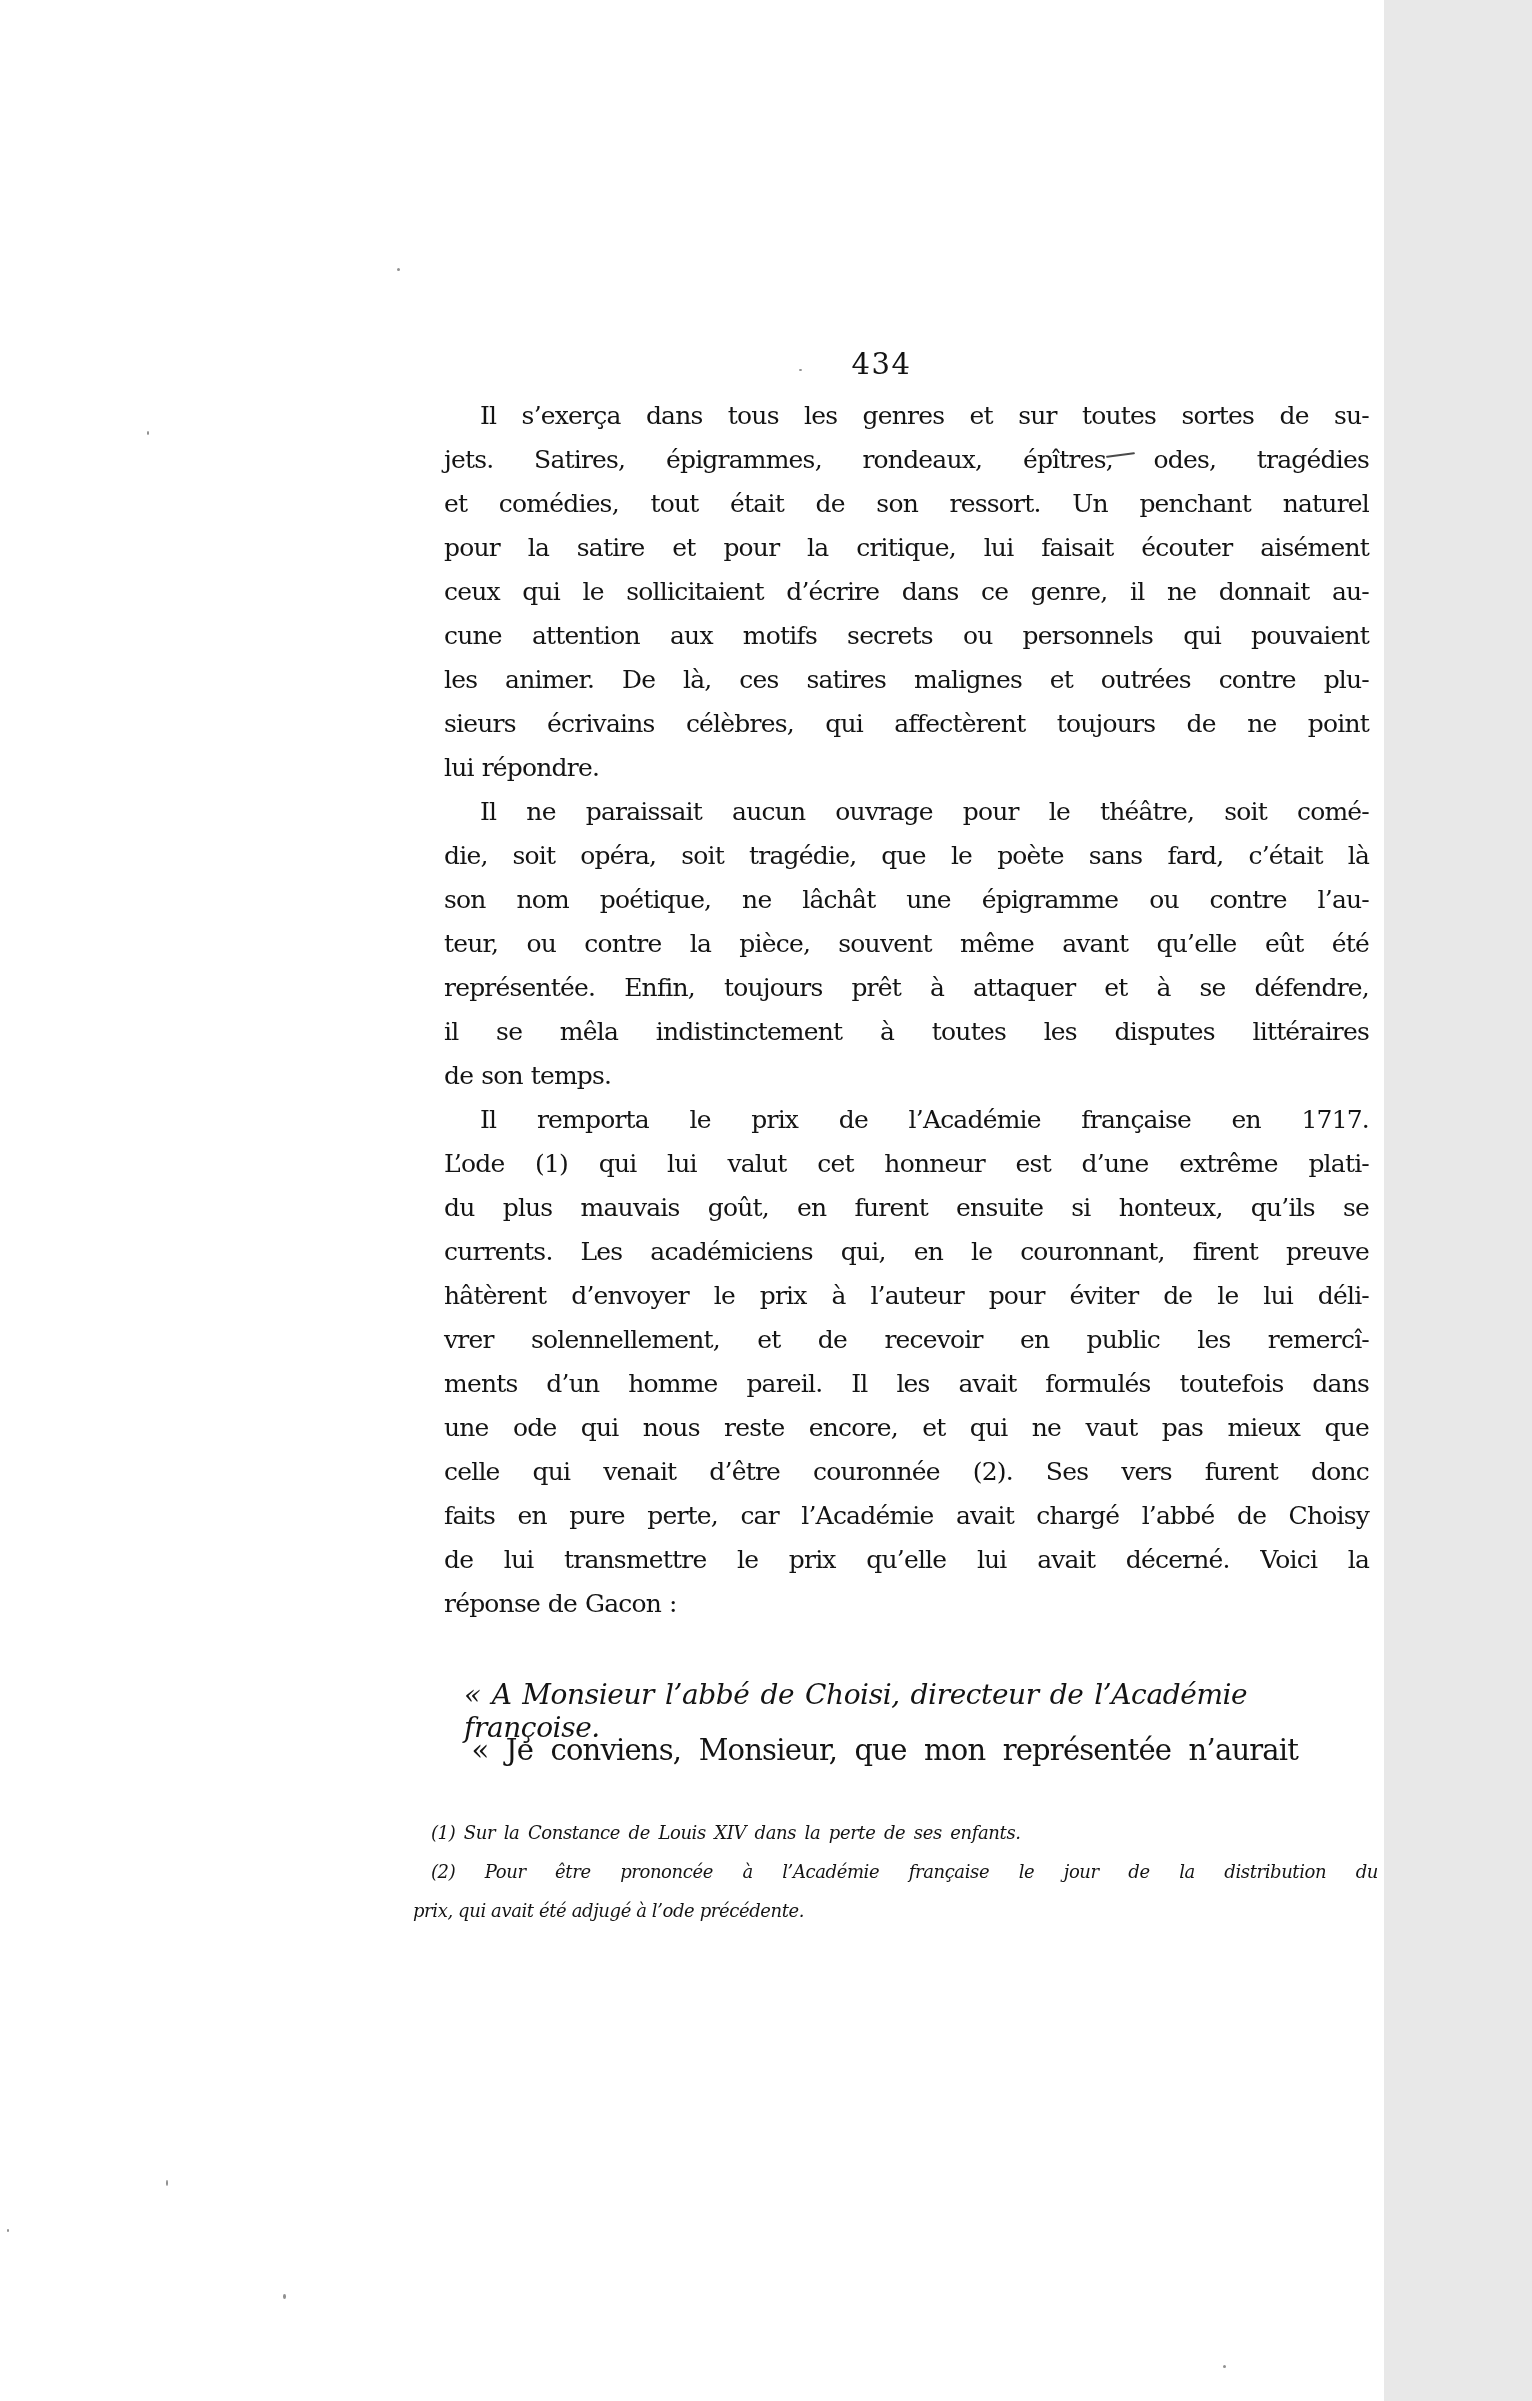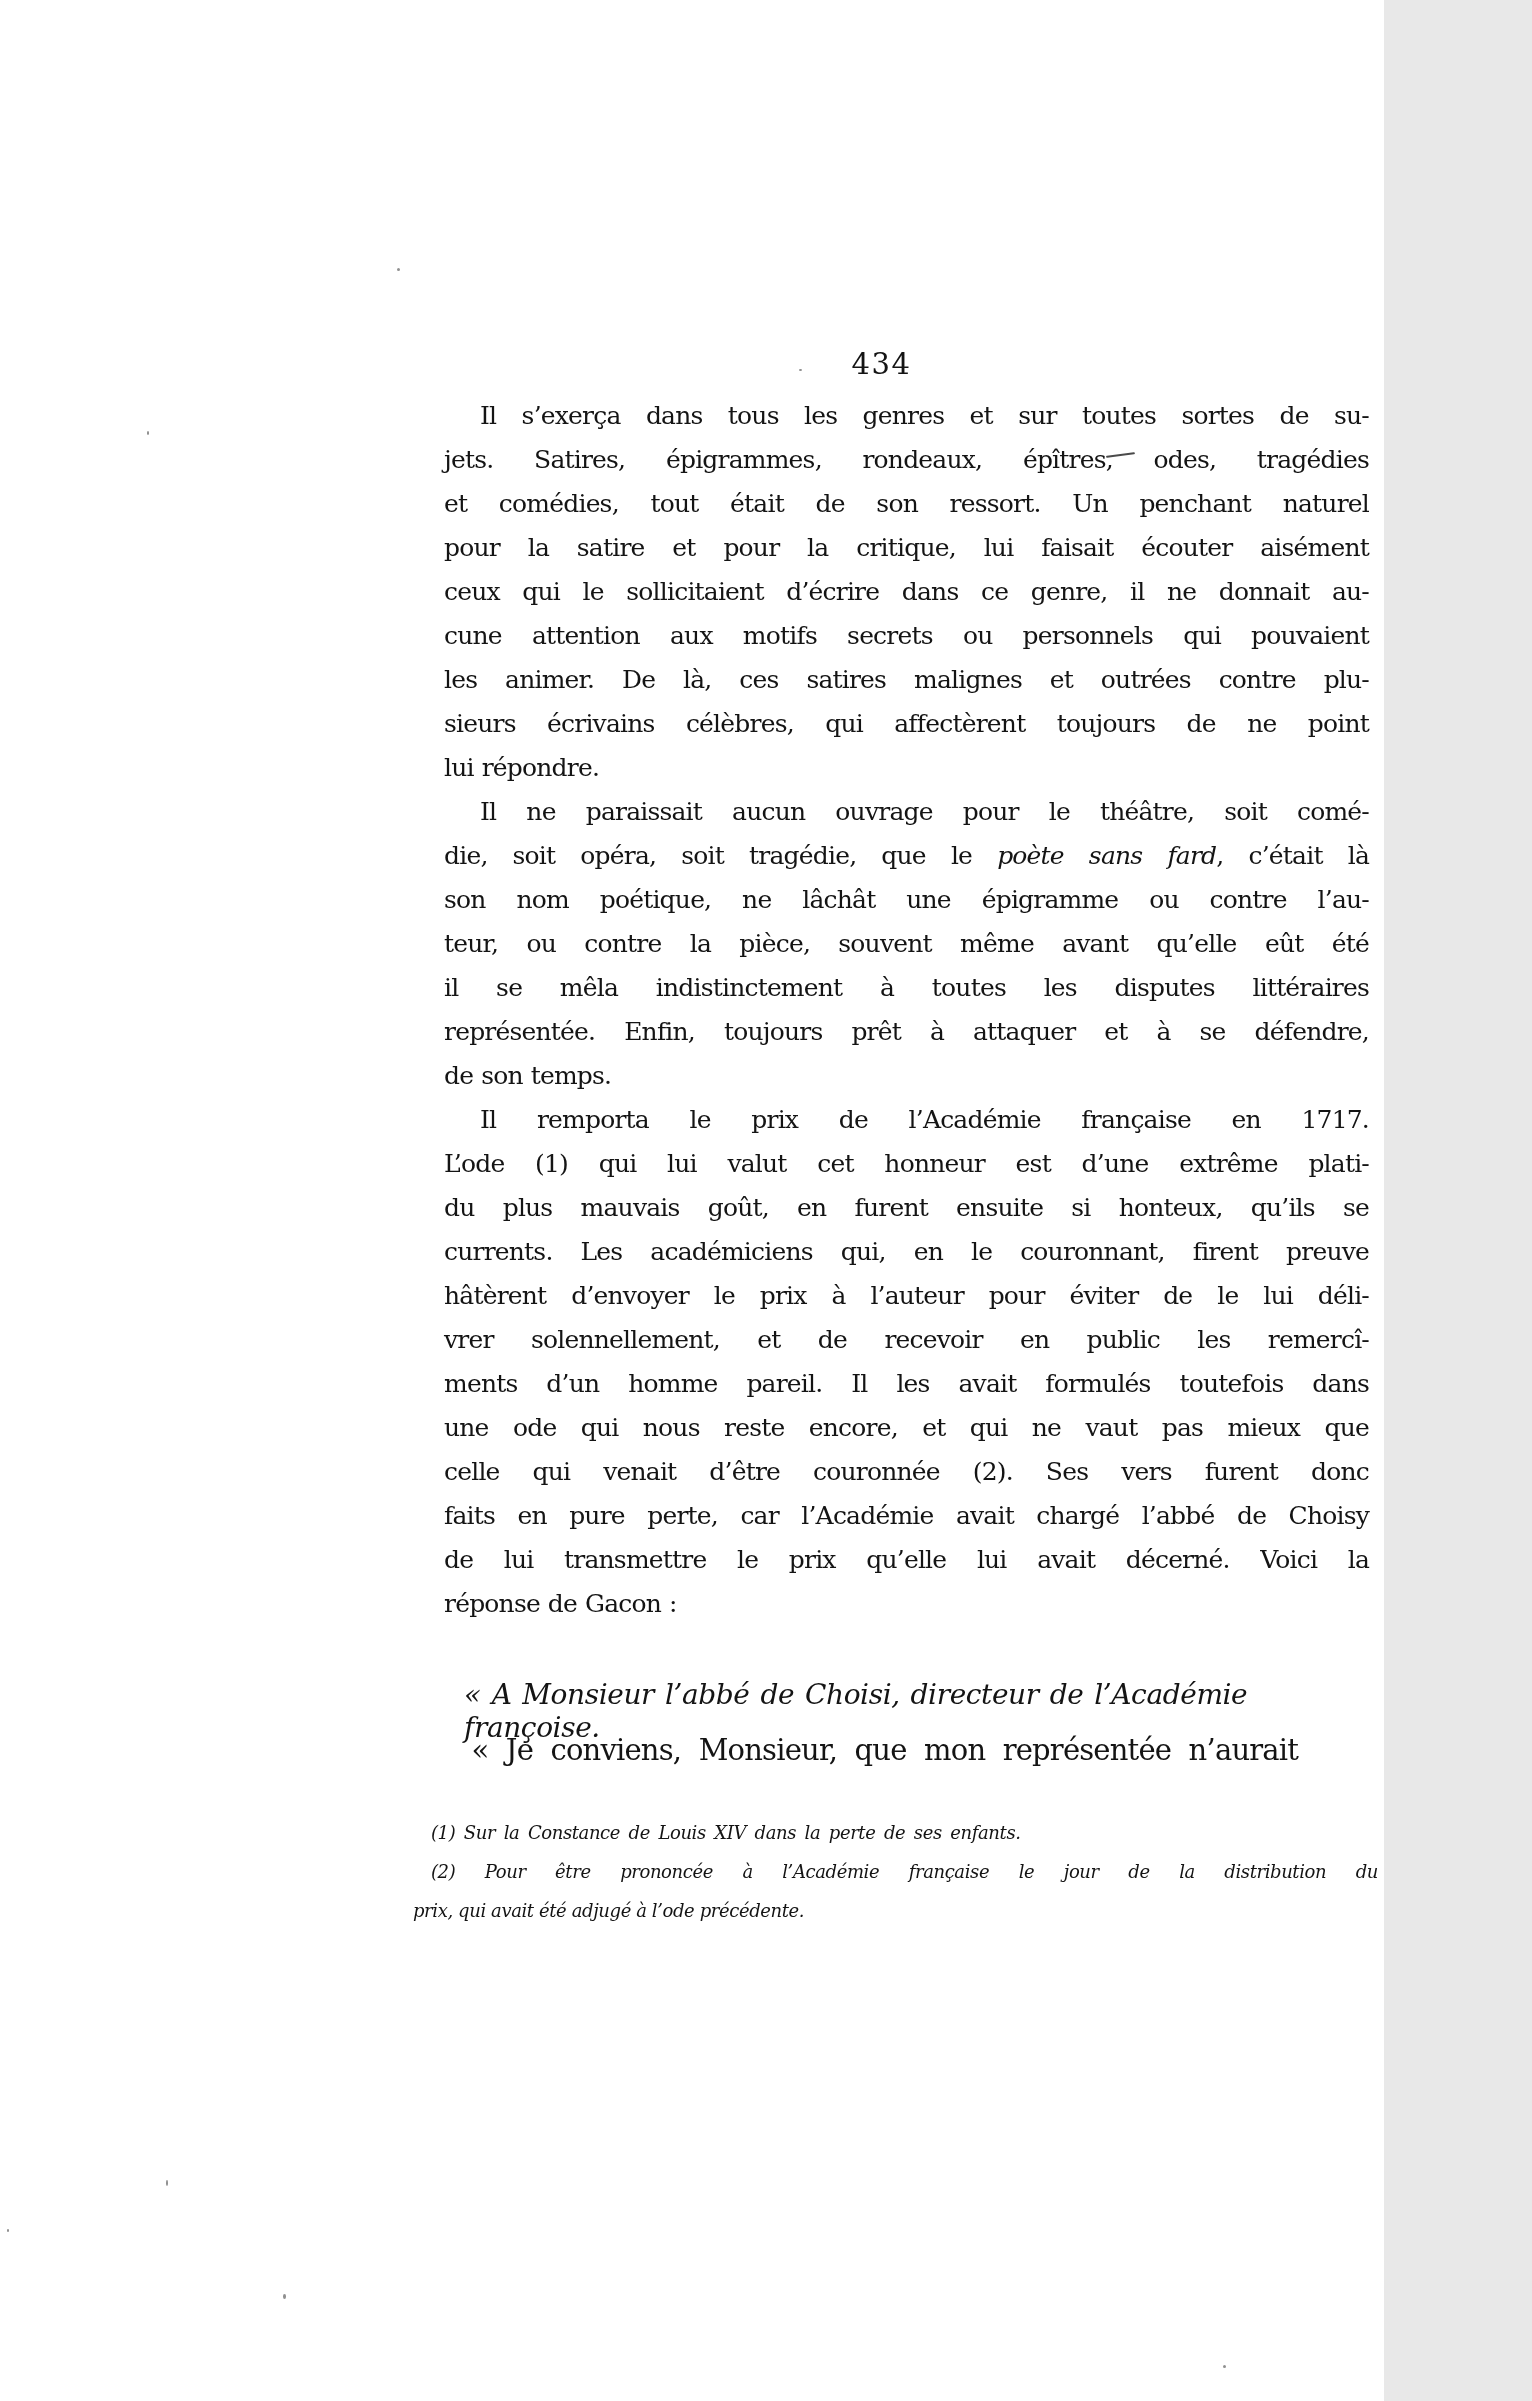--- a/index.html
+++ b/index.html
@@ -17,21 +17,21 @@
   }
   .body-text{
     position:absolute;left:444px;top:394px;width:925px;
     font-size:25px;line-height:44px;letter-spacing:-0.8px;
     word-spacing:0.8px;
   }
   .ln{white-space:nowrap;}
   .just{white-space:normal;text-align:justify;text-align-last:justify;}
   .endline{text-align:left;text-align-last:left;}
   .ind{text-indent:36px;}
-  .it{font-style:italic;}
+  .it{}
   .quote-salutation{
     position:absolute;left:464px;top:1678px;width:925px;
     font-size:28px;font-style:italic;letter-spacing:-0.4px;word-spacing:2.4px;
   }
   .quote-first-line{
     position:absolute;left:444px;top:1733px;width:925px;
     font-size:29px;letter-spacing:-0.8px;word-spacing:9px;
     text-indent:27.5px;
   }
   .footnotes{
@@ -64,22 +64,22 @@
     <div class="ln just">ceux qui le sollicitaient d’écrire dans ce genre, il ne donnait au-</div>
     <div class="ln just">cune attention aux motifs secrets ou personnels qui pouvaient</div>
     <div class="ln just">les animer. De là, ces satires malignes et outrées contre plu-</div>
     <div class="ln just">sieurs écrivains célèbres, qui affectèrent toujours de ne point</div>
     <div class="ln endline">lui répondre.</div>
 
     <div class="ln just ind">Il ne paraissait aucun ouvrage pour le théâtre, soit comé-</div>
     <div class="ln just"><span>die, soit opéra, soit tragédie, que le </span><span class="it">poète sans fard</span><span>, c’était là</span></div>
     <div class="ln just">son nom poétique, ne lâchât une épigramme ou contre l’au-</div>
     <div class="ln just">teur, ou contre la pièce, souvent même avant qu’elle eût été</div>
+    <div class="ln just">représentée. Enfin, toujours prêt à attaquer et à se défendre,</div>
     <div class="ln just">il se mêla indistinctement à toutes les disputes littéraires</div>
-    <div class="ln just">représentée. Enfin, toujours prêt à attaquer et à se défendre,</div>
     <div class="ln endline">de son temps.</div>
 
     <div class="ln just ind">Il remporta le prix de l’Académie française en 1717.</div>
     <div class="ln just">L’ode (1) qui lui valut cet honneur est d’une extrême plati-</div>
     <div class="ln just">du plus mauvais goût, en furent ensuite si honteux, qu’ils se</div>
     <div class="ln just">currents. Les académiciens qui, en le couronnant, firent preuve</div>
     <div class="ln just">hâtèrent d’envoyer le prix à l’auteur pour éviter de le lui déli-</div>
     <div class="ln just">vrer solennellement, et de recevoir en public les remercî-</div>
     <div class="ln just">ments d’un homme pareil. Il les avait formulés toutefois dans</div>
     <div class="ln just">une ode qui nous reste encore, et qui ne vaut pas mieux que</div>

